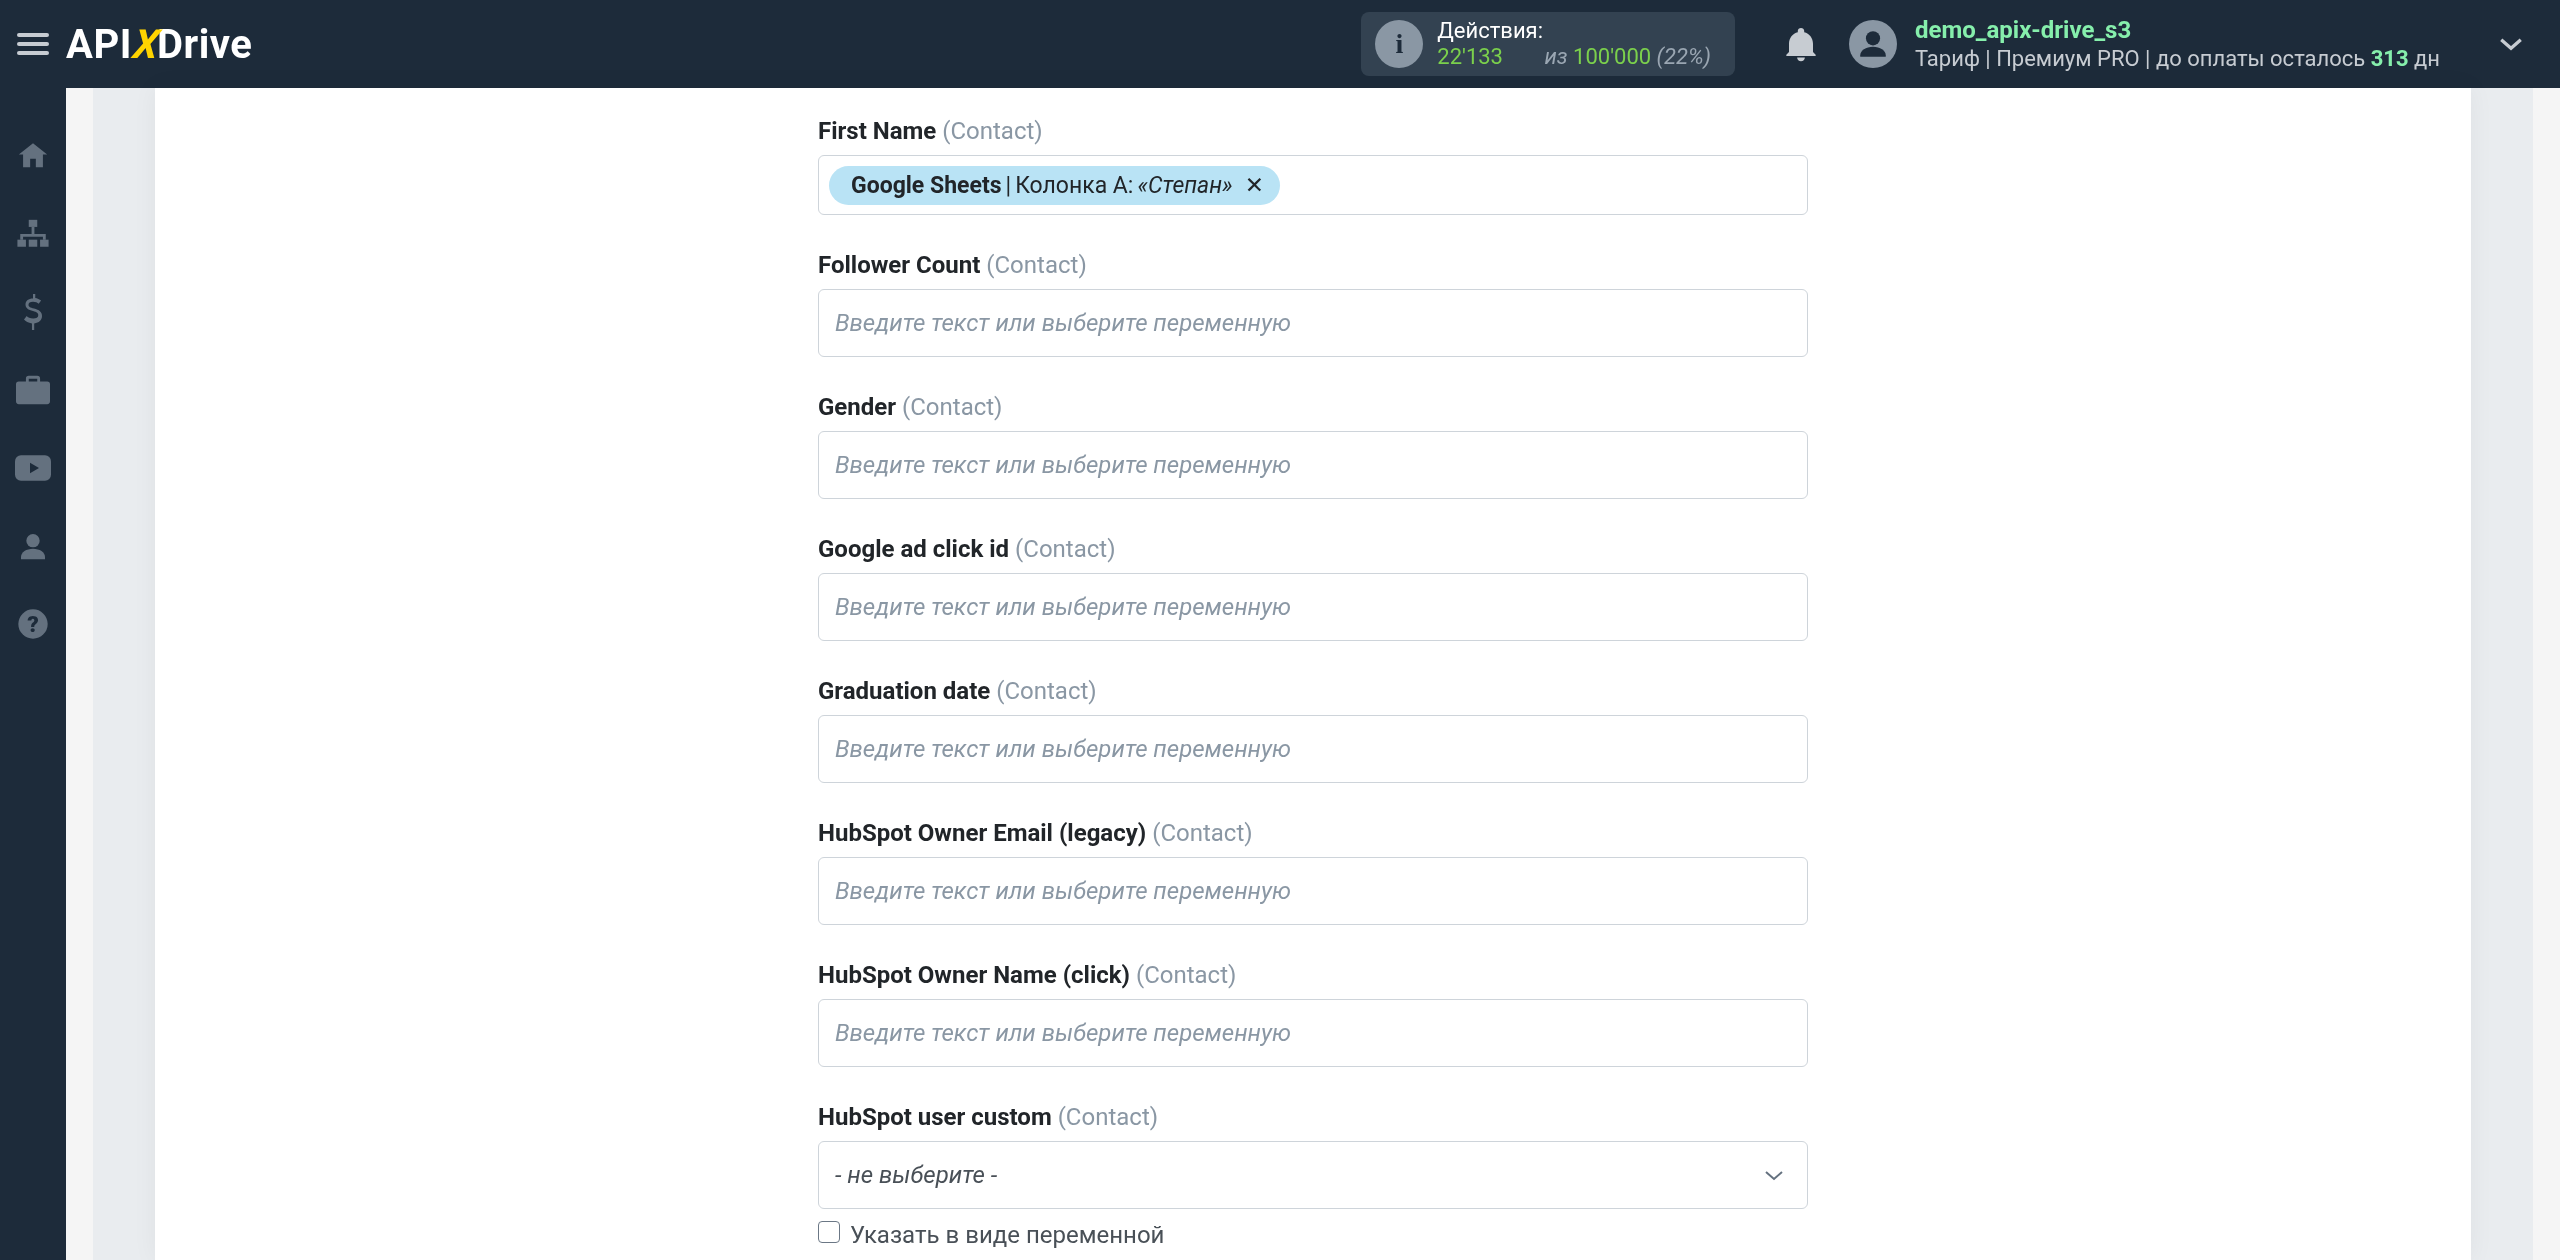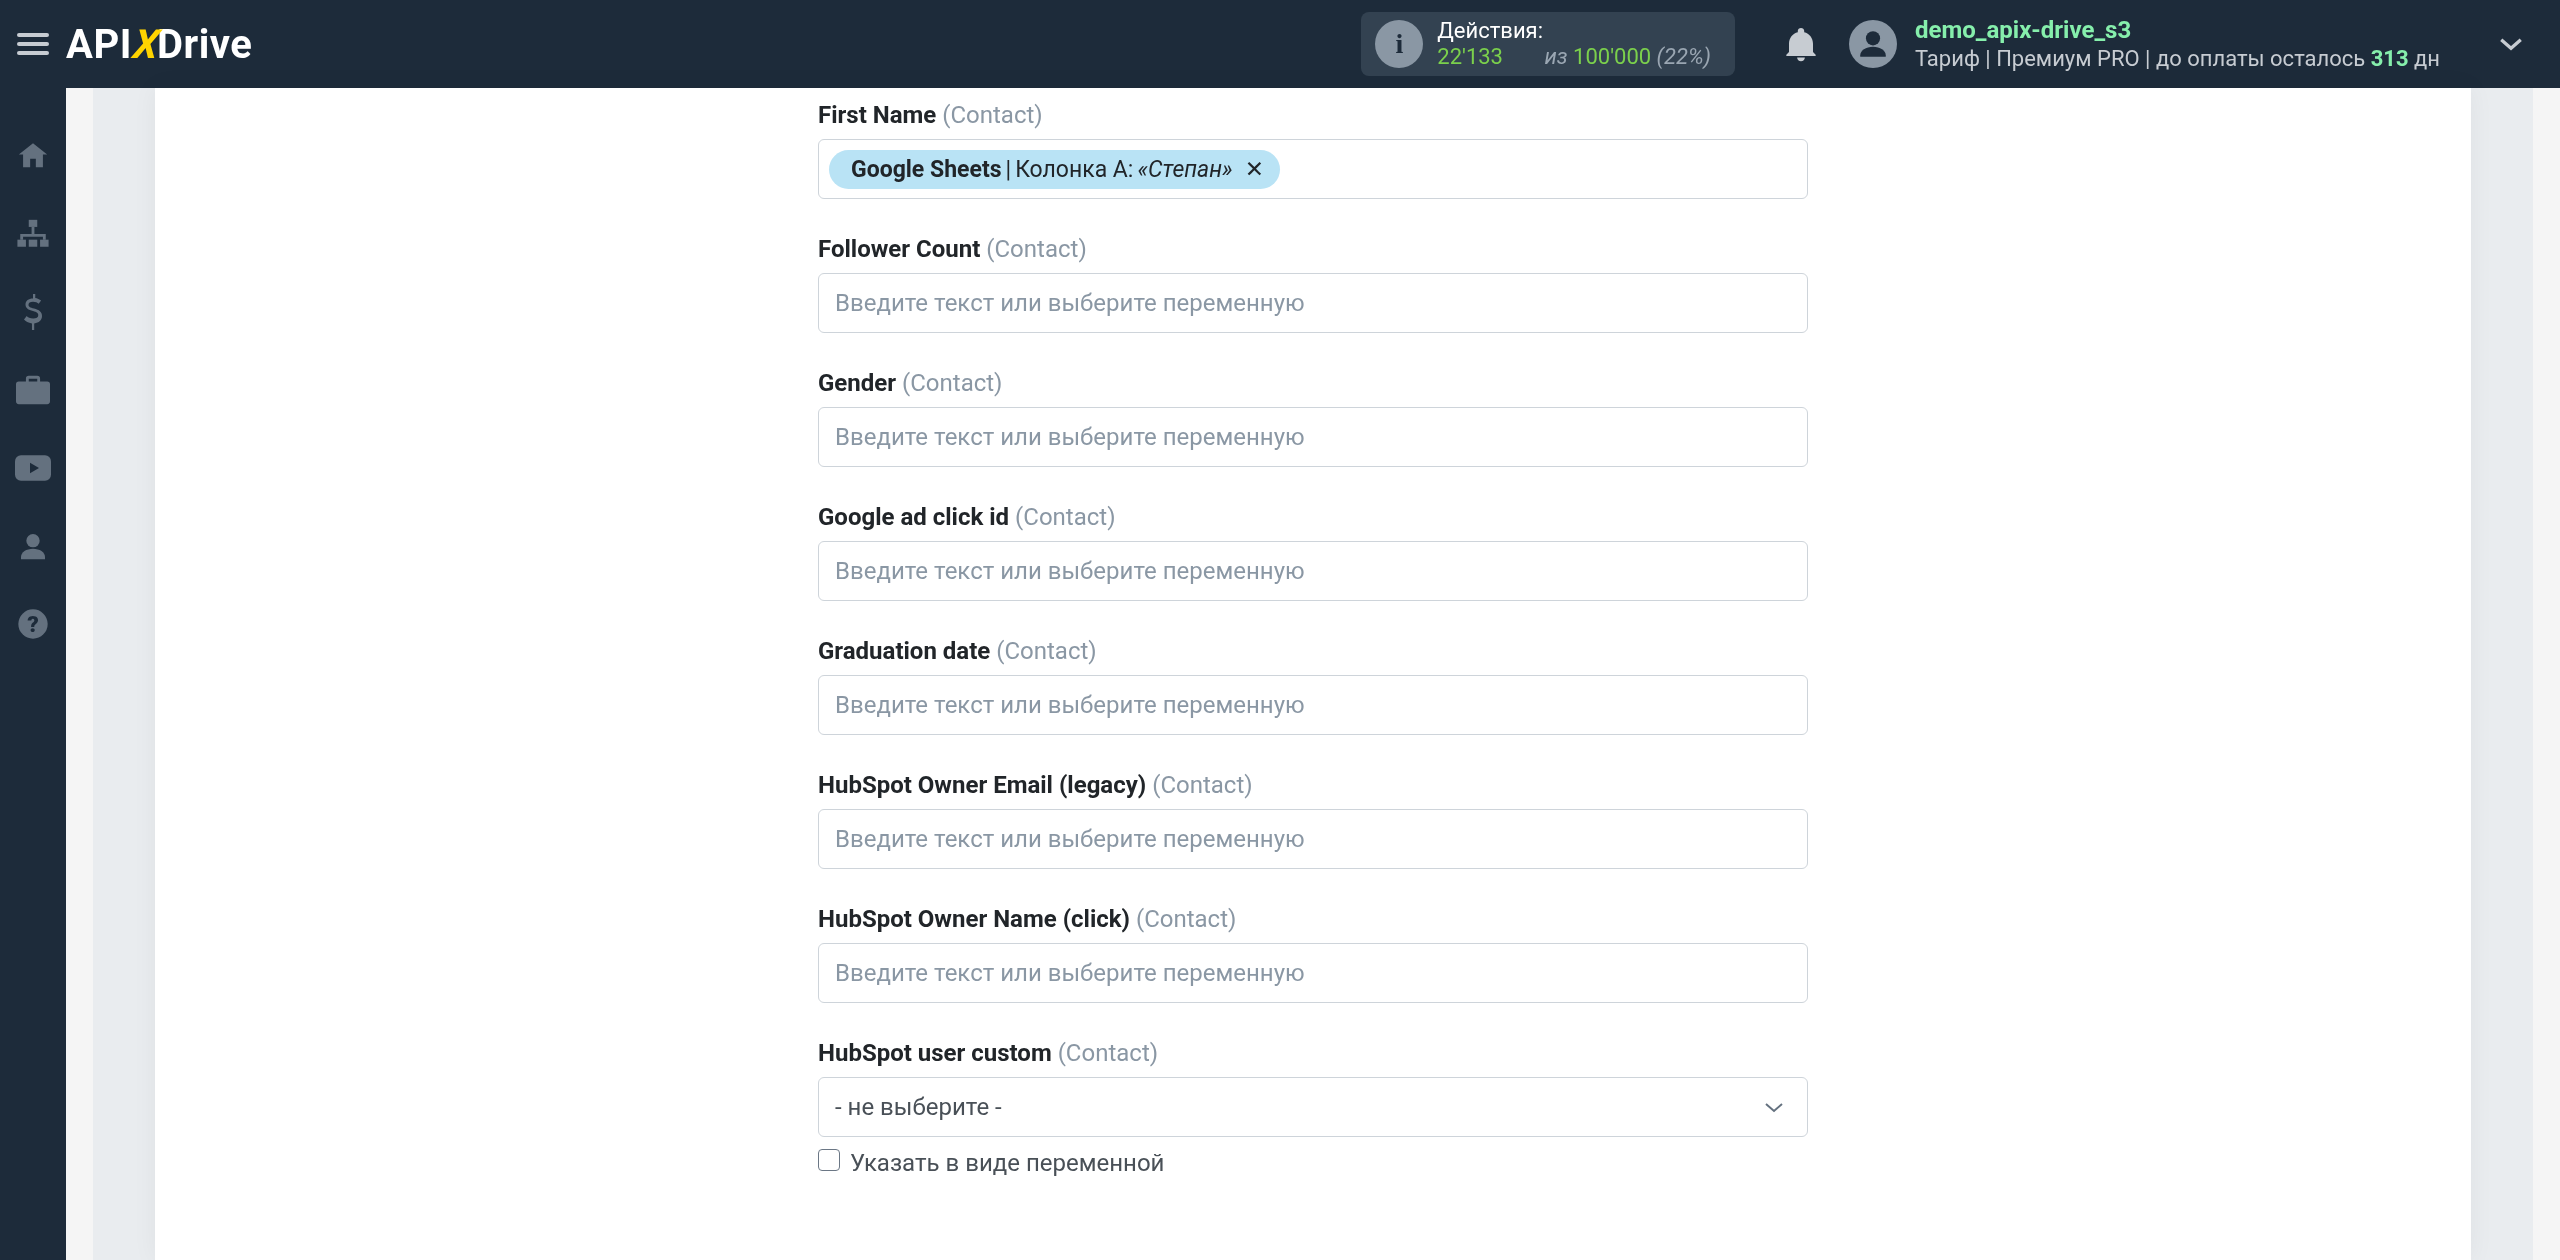--- a/index.html
+++ b/index.html
@@ -33,27 +33,27 @@
 
 
 .rail { position:absolute; left:0; top:88px; bottom:0; width:66px; background:#1d2b3a; display:flex; flex-direction:column; align-items:center; gap:40px; padding-top:49px; }
 .rail .rail-item { width:38px; height:38px; display:flex; align-items:center; justify-content:center; cursor:pointer; }
 .rail .rail-item svg { display:block; fill:#64717f; }
 
 
 .page { position:absolute; left:66px; right:0; top:88px; bottom:0; display:flex; justify-content:center; }
 .page-inner { width:2440px; background:#e9ecef; position:relative; }
 .card { position:absolute; left:62px; right:62px; top:0; bottom:0; background:#fff; box-shadow:0 0 24px rgba(0,0,0,.05); }
-.form-col { width:990px; margin:0 auto; padding-top:13px; }
+.form-col { width:990px; margin:16px auto; padding-top:13px; }
 
 .field { margin-bottom:36px; }
 .field-label { font-size:24px; color:#495057; margin-bottom:10px; }
 .field-label .bold { font-weight:700; color:#212529; }
 .field-label .muted { color:#8a97a4; }
-.field-input { width:100%; height:60px; border:1px solid #ced4da; border-radius:6px; padding:0 16px; font-size:24px; color:#495057; display:flex; align-items:center; background:#fff; }
+.field-input { width:100%; height:68px; border:1px solid #ced4da; border-radius:6px; padding:0 16px; font-size:24px; color:#495057; display:flex; align-items:center; background:#fff;font-style:italic; }
 .field-input.placeholder { color:#8a97a4; }
 .token-input { width:100%; min-height:60px; border:1px solid #ced4da; border-radius:6px; padding:7px 10px; display:flex; align-items:center; gap:8px; background:#fff; }
 .token { background:#b9e3f5; border-radius:22px; padding:6px 16px 6px 22px; font-size:23px; color:#212529; display:flex; align-items:center; gap:4px; white-space:nowrap; }
 .token .t-bold { font-weight:700; }
 .token .t-sep  { color:#212529; }
 .token .t-ital { font-style:italic; }
 .token .t-x    { margin-left:8px; font-weight:400; color:#212529; cursor:pointer; }
 
 .select-box { position:relative; }
 .select-box .caret { position:absolute; right:22px; top:50%; transform:translateY(-50%); pointer-events:none; }

